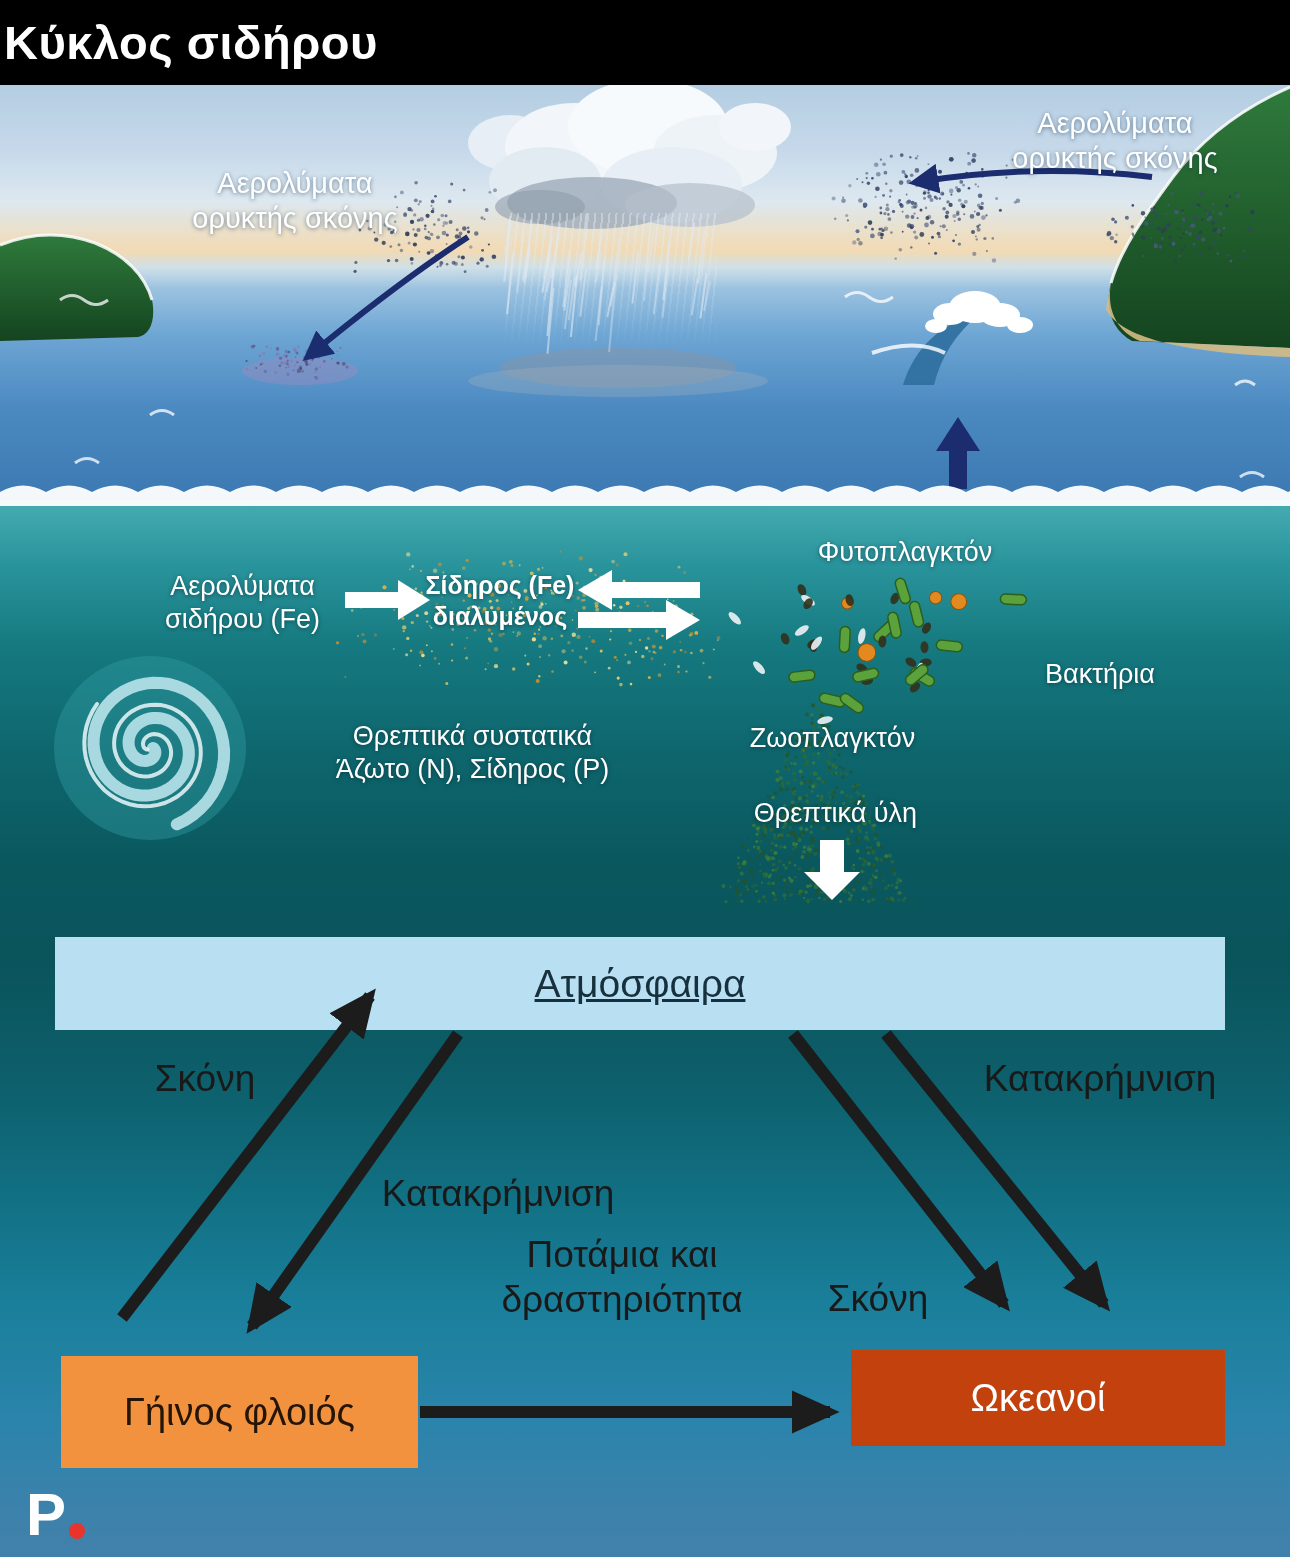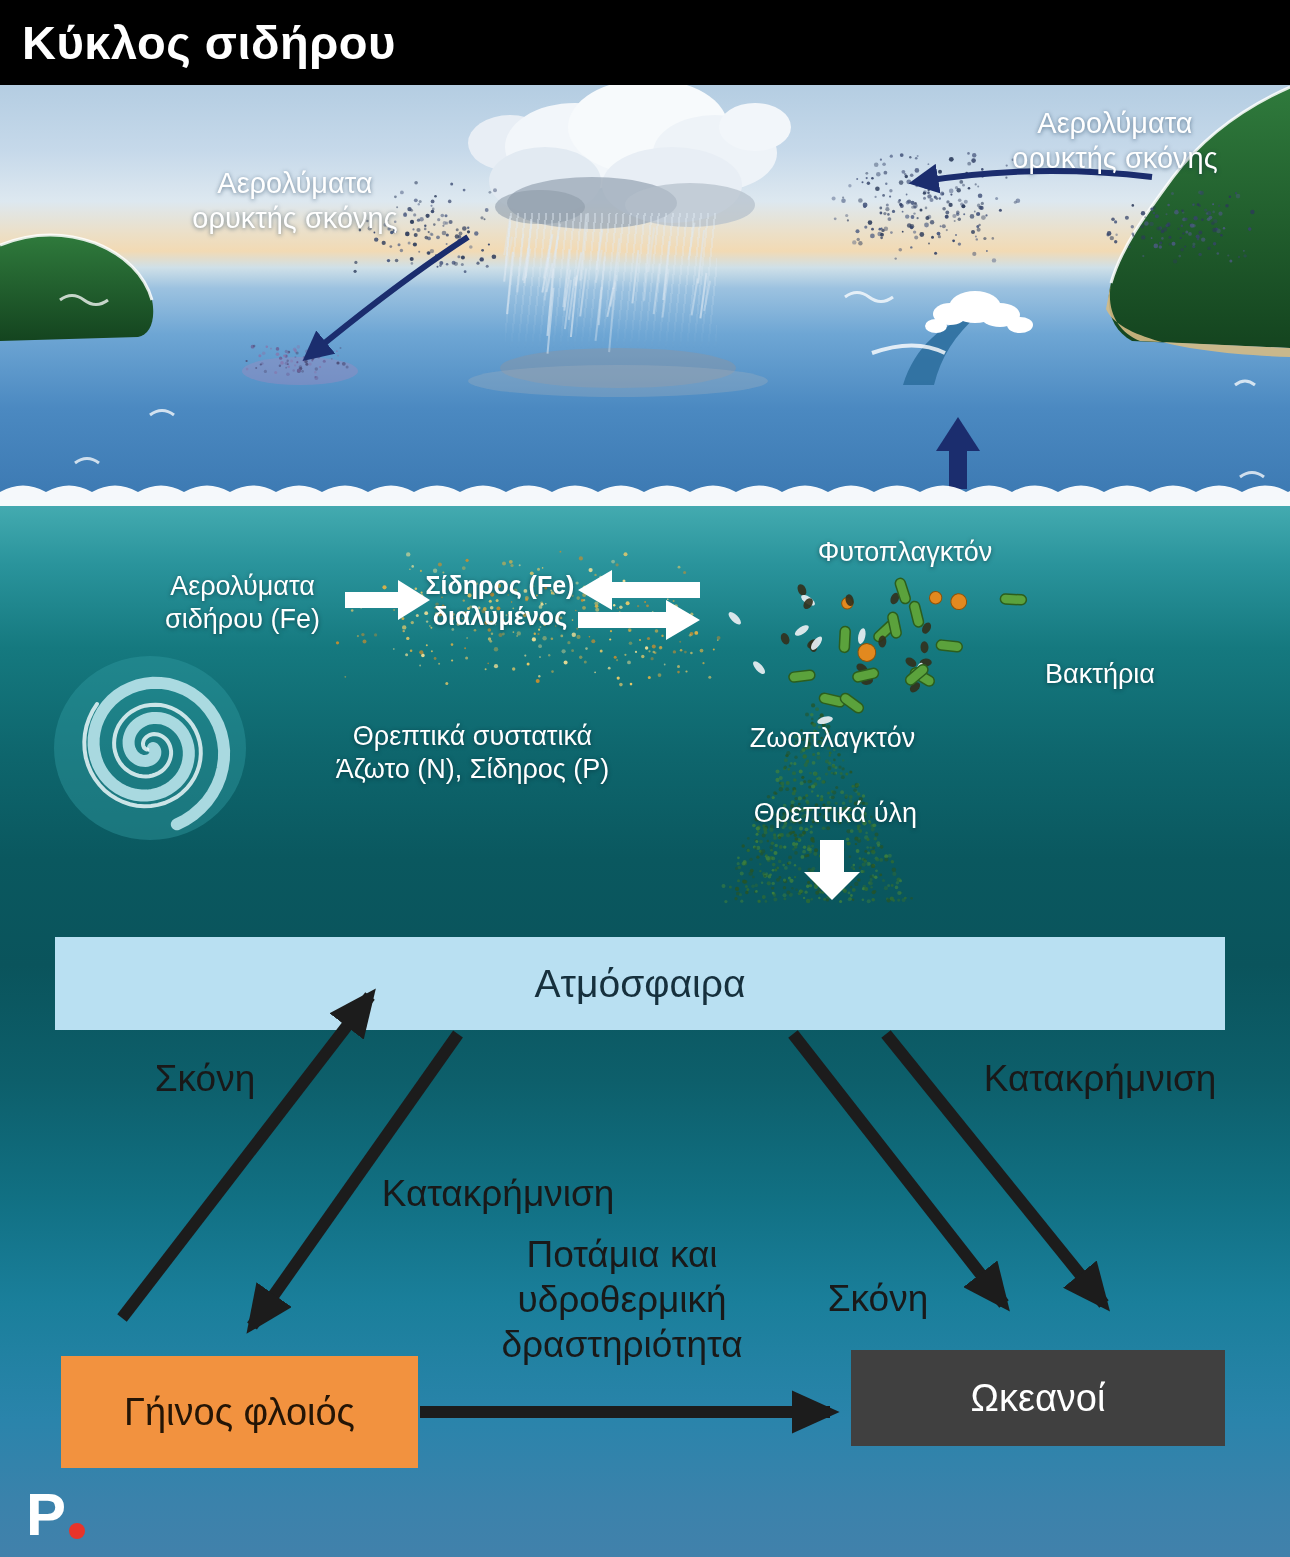--- a/index.html
+++ b/index.html
@@ -4,21 +4,21 @@
 <style>
   html,body{margin:0;padding:0;background:#222;}
   .canvas{
     position:relative;width:1290px;height:1557px;overflow:hidden;
     font-family:"Liberation Sans",sans-serif;
     background:#0a545c;
   }
   
   .hdr{
     position:absolute;left:0;top:0;width:1290px;height:85px;background:#000;
-    color:#fff;display:flex;align-items:center;padding-left:22px;box-sizing:border-box;
+    color:#fff;display:flex;align-items:center;padding-left:4px;box-sizing:border-box;
     font-size:47px;font-weight:bold;letter-spacing:.5px;
   }
   
   .sky{
     position:absolute;left:0;top:85px;width:1290px;height:415px;
     background:linear-gradient(180deg,
       #b4cde2 0%,#c6d9ea 16%,#dde8f0 28%,#ecdfc6 36%,#f2dab4 40%,
       #cfe0e8 44%,#9cc2e0 49%,#6ea6d4 60%,#4b89c1 78%,#3c79b2 100%);
   }
   .sea{
@@ -36,23 +36,23 @@
     mask-image:linear-gradient(180deg,rgba(0,0,0,.85),rgba(0,0,0,0));
   }
   
   .lbl{position:absolute;text-align:center;color:#fff;}
   .lbl.sky-l{font-size:29px;line-height:35px;text-shadow:0 1px 4px rgba(10,40,70,.55);}
   .lbl.uw{font-size:27px;line-height:33px;text-shadow:0 1px 4px rgba(0,30,40,.55);}
   .lbl.uw.small{font-size:25px;line-height:31px;font-weight:bold;}
   .lbl.dk{color:#191919;font-size:37px;line-height:45px;}
   
   .box{position:absolute;display:flex;align-items:center;justify-content:center;box-sizing:border-box;}
-  .box.atm{left:55px;top:937px;width:1170px;height:93px;background:#b9e0f2;color:#16303d;font-size:39px;}
+  .box.atm{left:55px;top:937px;width:1170px;height:93px;background:#b9e0f2;color:#16303d;font-size:39px;text-decoration:underline;}
   .box.crust{left:61px;top:1356px;width:357px;height:112px;background:#f2923f;color:#241506;font-size:38px;}
-  .box.ocn{left:851px;top:1350px;width:374px;height:96px;background:#404040;color:#fff;font-size:38px;}
+  .box.ocn{left:851px;top:1350px;width:374px;height:96px;background:#c2410c;color:#fff;font-size:38px;}
   
   .logo{position:absolute;left:26px;top:1480px;color:#fff;font-size:60px;font-weight:bold;display:flex;align-items:flex-end;}
   .logo .dot{display:inline-block;width:16px;height:16px;border-radius:50%;background:#e8342a;margin-left:3px;margin-bottom:10px;}
 </style>
 </head>
 <body>
 
 <div class="canvas">
 
   <div class="hdr">Κύκλος σιδήρου</div>
@@ -1624,21 +1624,20 @@
     <line x1="793" y1="1034" x2="1004" y2="1304" stroke="#1c1c1c" stroke-width="12" marker-end="url(#bh)"></line>
     <line x1="886" y1="1034" x2="1104" y2="1304" stroke="#1c1c1c" stroke-width="12" marker-end="url(#bh)"></line>
     <line x1="420" y1="1412" x2="830" y2="1412" stroke="#1c1c1c" stroke-width="12" marker-end="url(#bh)"></line>
   </svg>
 
   <div class="lbl dk" style="left:125px;top:1056px;width:160px">Σκόνη</div>
   <div class="lbl dk" style="left:955px;top:1056px;width:290px">Κατακρήμνιση</div>
   <div class="lbl dk" style="left:353px;top:1171px;width:290px">Κατακρήμνιση</div>
   <div class="lbl dk" style="left:447px;top:1232px;width:350px">
     <div>Ποτάμια και</div>
-    <div>υδροθερμική</div>
     <div>δραστηριότητα</div>
   </div>
   <div class="lbl dk" style="left:798px;top:1276px;width:160px">Σκόνη</div>
 
   <div class="logo">
     <span>P</span>
     <span class="dot"></span>
   </div>
 
 </div>

